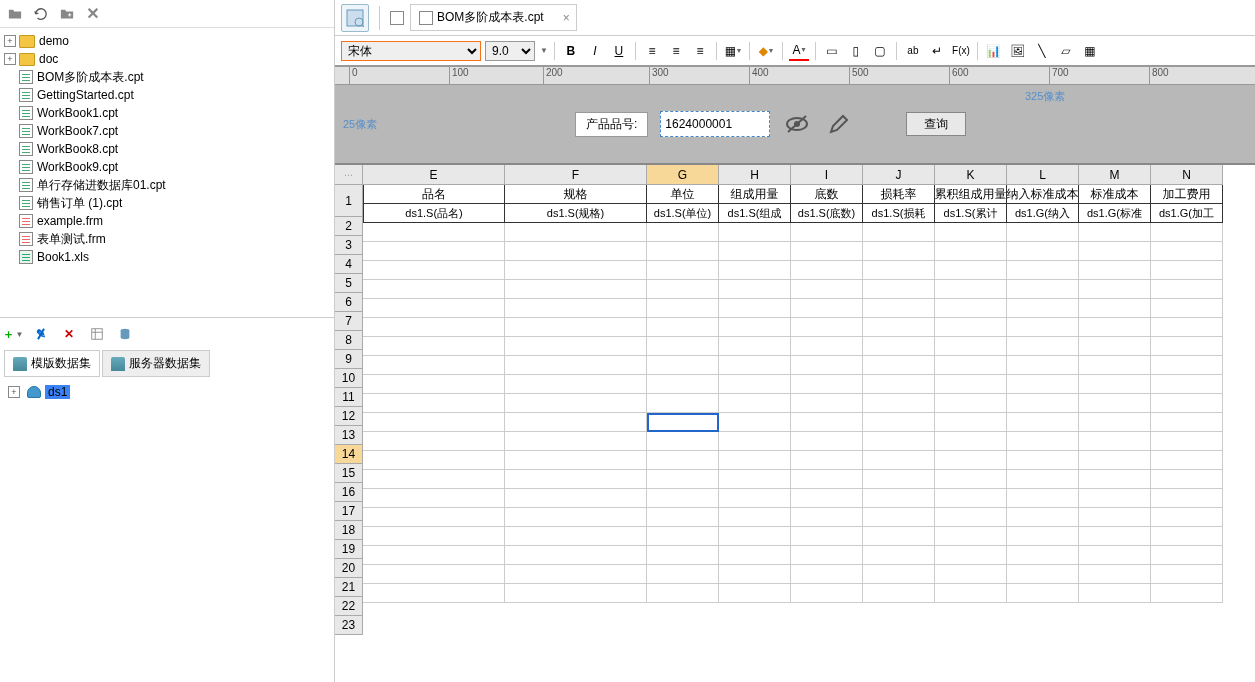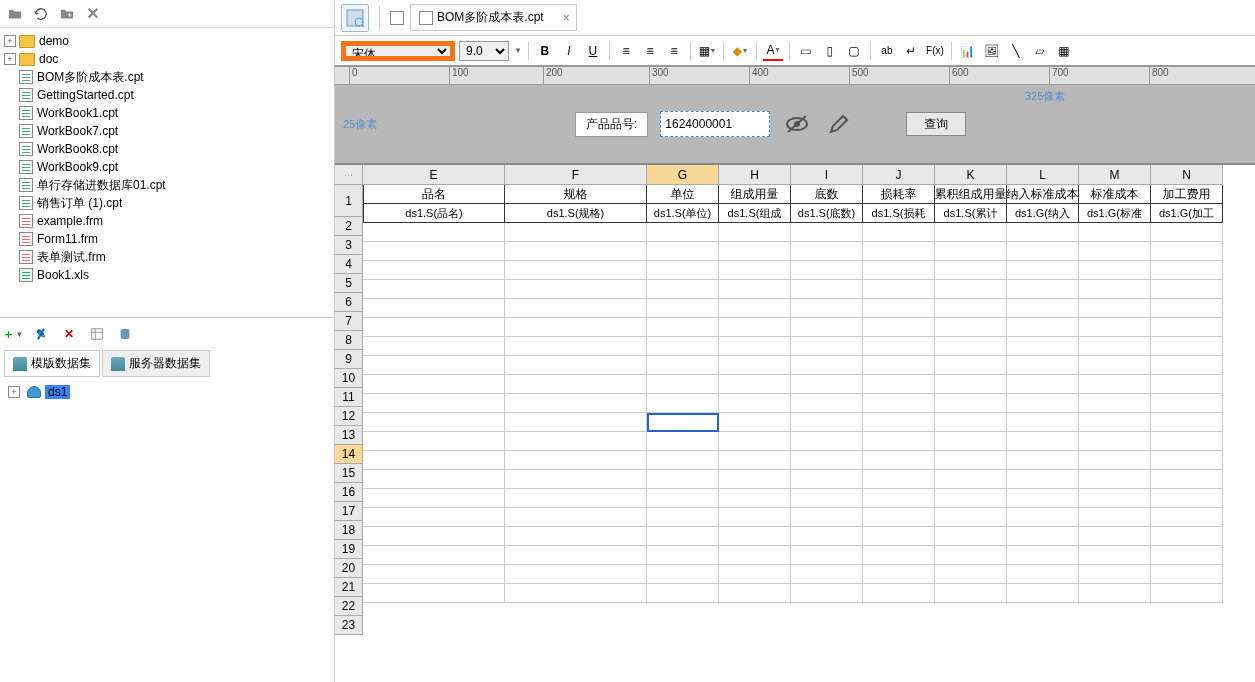--- a/index.html
+++ b/index.html
@@ -43,21 +43,21 @@
 .top-section { border-bottom: 1px solid #999; }
 .main-tabs { display: flex; align-items: center; padding: 4px 6px; gap: 6px; border-bottom: 1px solid #ccc; height: 36px; }
 .big-icon { width: 28px; height: 28px; background: #eef5fa; border: 1px solid #9bc; display: flex; align-items: center; justify-content: center; border-radius: 2px; }
 .vbar { width: 1px; height: 24px; background: #ccc; margin: 0 4px; }
 .tab-btn { padding: 4px 32px 4px 8px; border: 1px solid #ccc; background: #fff; font-size: 12px; display: flex; align-items: center; gap: 4px; position: relative; }
 .tab-close { position: absolute; right: 6px; color: #888; cursor: pointer; }
 .mini-icon { width: 14px; height: 14px; border: 1px solid #888; background: #fff; }
 
 
 .fmt-toolbar { display: flex; align-items: center; padding: 3px 6px; gap: 4px; height: 30px; border-bottom: 1px solid #999; }
-.font-select { width: 114px; height: 20px; border: 5px solid #f97316; font-size: 12px; padding: 0 2px; }
+.font-select { width: 140px; height: 20px; border: 1px solid #f97316; font-size: 12px; padding: 0 2px; }
 .size-select { width: 50px; height: 20px; border: 1px solid #999; font-size: 12px; padding: 0 2px; }
 .fmt-btn { width: 20px; height: 20px; display: flex; align-items: center; justify-content: center; cursor: pointer; }
 .sep { width: 1px; height: 18px; background: #ccc; margin: 0 2px; }
 .dropdown-arrow { font-size: 8px; color: #666; margin-left: 1px; }
 
 
 .ruler { height: 18px; background: #e0e0e0; border-bottom: 1px solid #999; position: relative; font-size: 10px; color: #555; }
 .ruler-tick { position: absolute; top: 0; bottom: 0; border-left: 1px solid #999; padding-left: 2px; }
 
 
@@ -168,25 +168,20 @@
           </div>
           <div class="tree-item">
             <span class="tree-spacer"></span>
             <span class="file-icon"></span>
             <span>销售订单 (1).cpt</span>
           </div>
           <div class="tree-item">
             <span class="tree-spacer"></span>
             <span class="file-icon frm-icon"></span>
             <span>example.frm</span>
-          </div>
-          <div class="tree-item">
-            <span class="tree-spacer"></span>
-            <span class="file-icon frm-icon"></span>
-            <span>Form11.frm</span>
           </div>
           <div class="tree-item">
             <span class="tree-spacer"></span>
             <span class="file-icon frm-icon"></span>
             <span>表单测试.frm</span>
           </div>
           <div class="tree-item">
             <span class="tree-spacer"></span>
             <span class="file-icon xls-icon"></span>
             <span>Book1.xls</span>

